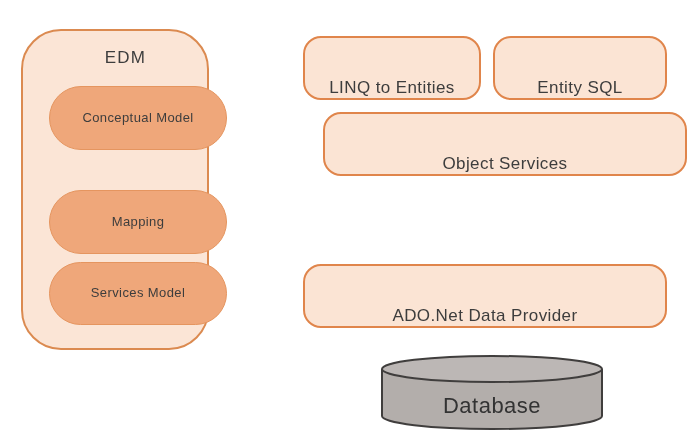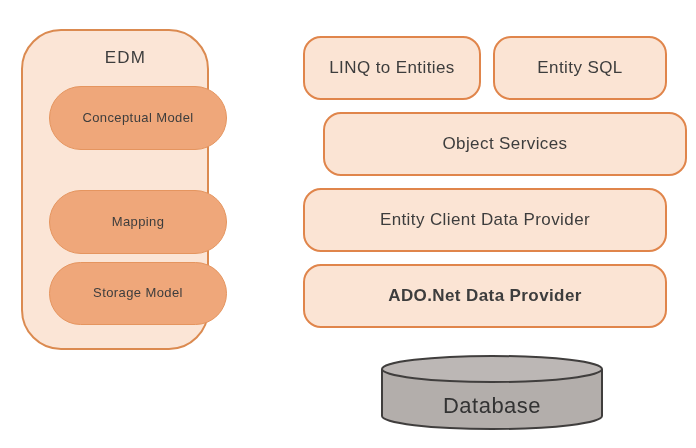--- a/index.html
+++ b/index.html
@@ -63,31 +63,31 @@
   .pill-2 { top: 144px; height: 64px; margin-top: 15px; }
   .pill-3 { top: 231px; height: 63px; }
 
   
   .box {
     position: absolute;
     background: var(--box-fill);
     border: 2.5px solid var(--box-border);
     border-radius: 18px;
     display: flex;
-    align-items: center;
+    align-items: flex-end;
     justify-content: center;
     text-align: center;
     font-size: 17px;
     letter-spacing: 0.4px;
   }
   .box-linq   { left: 303px; top: 36px;  width: 178px; height: 64px; }
   .box-esql   { left: 493px; top: 36px;  width: 174px; height: 64px; }
   .box-objsvc { left: 303px; top: 112px; width: 364px; height: 64px; margin-left: 20px; }
   .box-ecdp   { left: 303px; top: 188px; width: 364px; height: 64px; }
-  .box-adonet { left: 303px; top: 264px; width: 364px; height: 64px; font-weight: bold; }
+  .box-adonet { left: 303px; top: 264px; width: 364px; height: 64px; }
 
   
   .db {
     position: absolute;
     left: 380px; top: 353px;
     width: 224px; height: 80px;
   }
   .db svg { display: block; }
   .db-body { fill: var(--db-fill); stroke: var(--db-border); stroke-width: 2; }
   .db-top  { fill: var(--db-top-fill); stroke: var(--db-border); stroke-width: 2; }
@@ -110,39 +110,36 @@
 
     <div class="pill pill-1">
       <span>Conceptual Model</span>
     </div>
 
     <div class="pill pill-2">
       <span>Mapping</span>
     </div>
 
     <div class="pill pill-3">
-      <span>Storage Model</span>
+      <span>Services Model</span>
     </div>
   </div>
 
   <div class="box box-linq">
     <span>LINQ to Entities</span>
   </div>
 
   <div class="box box-esql">
     <span>Entity SQL</span>
   </div>
 
   <div class="box box-objsvc">
     <span>Object Services</span>
   </div>
 
-  <div class="box box-ecdp">
-    <span>Entity Client Data Provider</span>
-  </div>
 
   <div class="box box-adonet">
     <span>ADO.Net Data Provider</span>
   </div>
 
   <div class="db">
     <svg viewBox="0 0 224 80" width="224" height="80">
       <path class="db-body" d="M2 16 v47 a110 13 0 0 0 220 0 V16"></path>
       <ellipse class="db-top" cx="112" cy="16" rx="110" ry="13"></ellipse>
     </svg>

